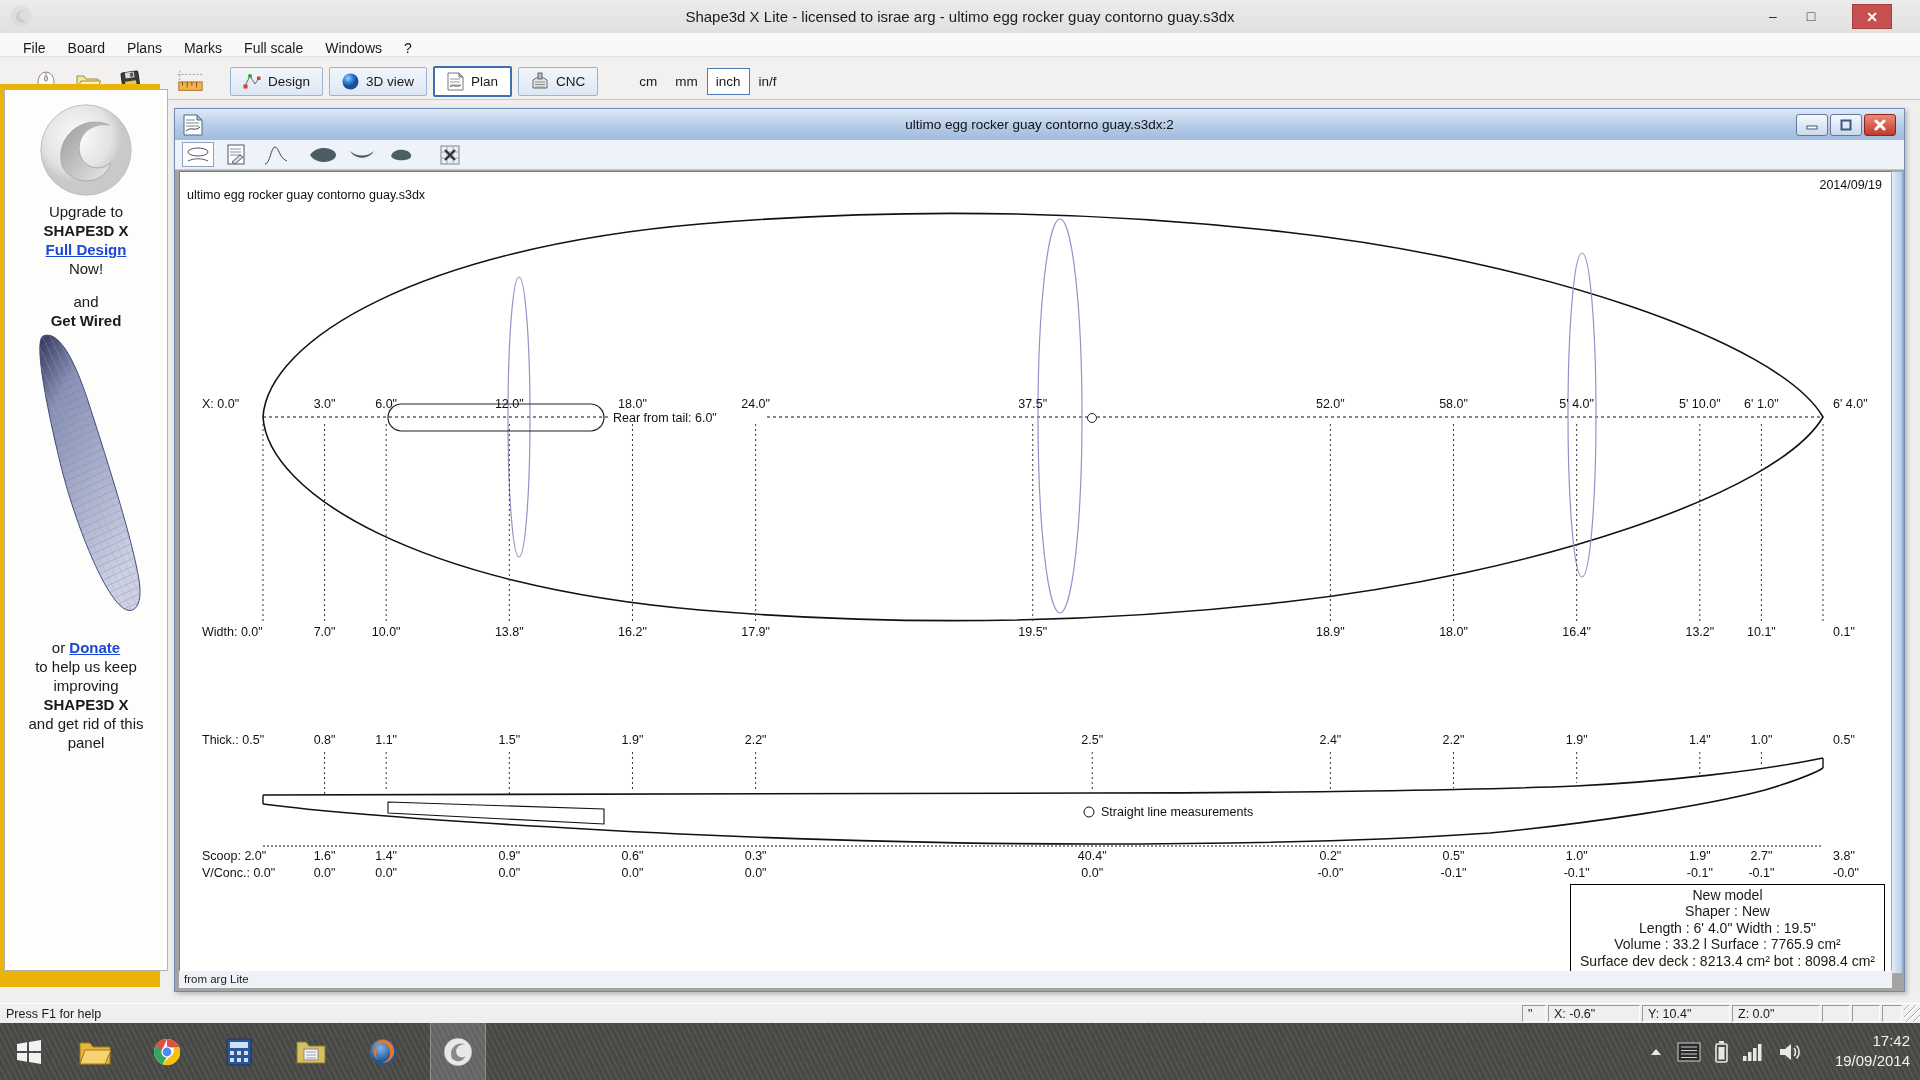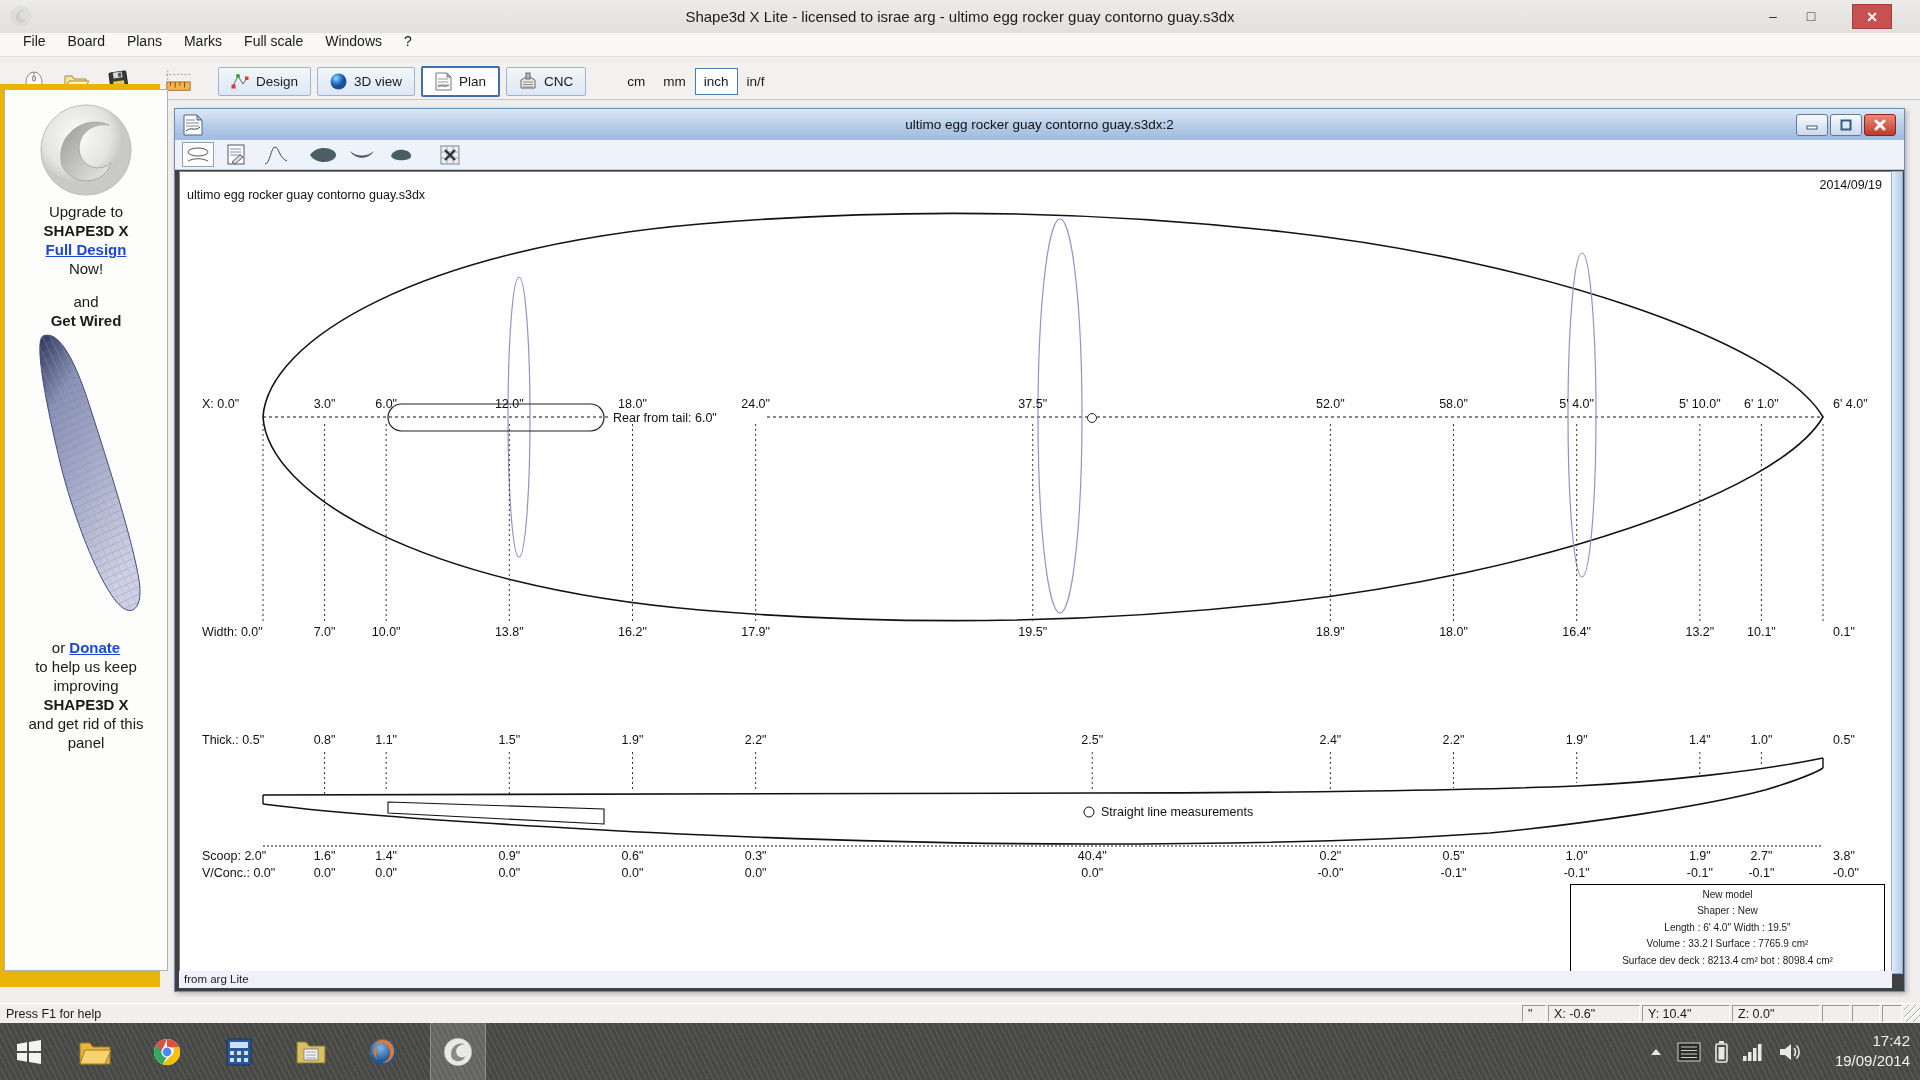--- a/index.html
+++ b/index.html
@@ -9,44 +9,44 @@
   .titlebar{position:absolute;left:0;top:0;width:1920px;height:33px;
             background:linear-gradient(#ecebe9,#e1e0de);border-bottom:1px solid #bdbdbd;}
   .titlebar .app-icon{position:absolute;left:10px;top:5px;width:22px;height:22px;opacity:.55;}
   .titlebar .title{position:absolute;left:0;right:0;top:0;height:33px;line-height:33px;
                    text-align:center;font-size:15px;color:#1c1c1c;}
   .winbtn{position:absolute;top:4px;height:23px;width:34px;display:flex;align-items:center;
           justify-content:center;font-size:14px;color:#333;}
   .winbtn.close{background:#c75050;border:1px solid #a33c3c;color:#fff;width:38px;font-weight:bold;}
   
   .menubar{position:absolute;left:0;top:33px;width:1920px;height:24px;background:#f9f8f7;
-           border-bottom:1px solid #e3e2e0;display:flex;align-items:flex-end;padding-left:12px;box-sizing:border-box;}
+           border-bottom:1px solid #e3e2e0;display:flex;align-items:flex-start;padding-left:12px;box-sizing:border-box;}
   .menu-item{padding:0 11px;font-size:14px;line-height:30px;cursor:default;}
   
   .toolbar{position:absolute;left:0;top:63px;width:1920px;height:37px;background:#f2f1ef;
-           border-bottom:1px solid #c9c8c6;display:flex;align-items:center;padding-left:20px;box-sizing:border-box;}
+           border-bottom:1px solid #c9c8c6;display:flex;align-items:center;padding-left:32px;box-sizing:border-box;}
   .ticon{width:28px;height:26px;margin-right:14px;display:flex;align-items:center;justify-content:center;}
   .tbtn{height:27px;margin-right:6px;padding:0 12px;display:flex;align-items:center;gap:7px;
         background:linear-gradient(#f2f6fc,#dde7f4);border:1px solid #9db3d4;border-radius:2px;font-size:13.5px;}
   .tbtn.selected{background:#fff;border:2px solid #3f6fae;}
   .units{display:flex;align-items:center;margin-left:26px;gap:0;font-size:13.5px;}
   .unit{padding:0 9px;line-height:25px;}
   .unit.selected{border:1px solid #4f7ab8;background:#fff;padding:0 8px;}
   
   .sidebar{position:absolute;left:0;top:84px;width:160px;height:903px;background:#eab308;}
   .side-panel{position:absolute;left:4px;top:5px;width:164px;height:882px;background:#fdfdfc;
               border:1px solid #b3b2b0;box-sizing:border-box;text-align:center;}
   .side-logo{margin:12px auto 4px auto;width:96px;height:96px;display:block;}
   .sline{font-size:15px;line-height:19px;}
   .sline.bold{font-weight:bold;font-size:15px;}
   .sline .link{color:#1c46d6;font-weight:bold;text-decoration:underline;}
   .side-board{position:absolute;left:16px;top:242px;width:132px;height:292px;}
   .side-bottom{position:absolute;left:0;right:0;top:548px;}
   
-  .inner{position:absolute;left:174px;top:108px;width:1731px;height:884px;background:#404040;
+  .inner{position:absolute;left:174px;top:108px;width:1731px;height:884px;background:#a3a3a3;
          border:1px solid #6e8cb4;box-sizing:border-box;box-shadow:2px 2px 5px rgba(0,0,0,.25);}
   .inner-title{position:absolute;left:0;top:0;right:0;height:31px;
                background:linear-gradient(#dde9f7,#b5cce8 55%,#a0bbde);border-bottom:1px solid #8aa4c6;}
   .inner-title .doc-icon{position:absolute;left:8px;top:5px;width:20px;height:22px;}
   .inner-title .ititle{position:absolute;left:0;right:0;top:0;height:31px;line-height:31px;
                        text-align:center;font-size:13.5px;color:#111;}
   .iwbtn{position:absolute;top:5px;width:30px;height:20px;border:1px solid #64789c;border-radius:3px;
          background:linear-gradient(#f5f9fd,#ccd9ea);display:flex;align-items:center;justify-content:center;}
   .iwbtn.close{background:linear-gradient(#ec8a77,#c0392b);border-color:#8c2418;}
   .inner-toolbar{position:absolute;left:0;top:31px;right:0;height:30px;background:#eef3f9;
@@ -55,21 +55,21 @@
   .itool.selected{background:#fff;border:1px solid #8fa2ba;box-sizing:border-box;}
   .inner-body{position:absolute;left:4px;top:62px;width:1713px;height:803px;background:#fff;
               border:1px solid #7e7e7e;box-sizing:border-box;}
   .vscroll{position:absolute;right:1px;top:62px;width:12px;height:803px;
            background:linear-gradient(90deg,#e2ecf8,#b4cdea);border:1px solid #96aecd;box-sizing:border-box;}
   .inner-footer{position:absolute;left:4px;bottom:3px;width:1713px;height:17px;background:#eef2f8;
                 font-size:11.5px;line-height:17px;padding-left:5px;box-sizing:border-box;color:#222;}
   .doc-label{position:absolute;font-size:12.5px;color:#111;}
   #board-svg{position:absolute;left:0;top:0;}
   .infobox{position:absolute;left:1390px;top:712px;width:315px;height:88px;border:1px solid #000;
-           box-sizing:border-box;text-align:center;font-size:10px;line-height:16.4px;padding-top:2px;background:#fff;}
+           box-sizing:border-box;text-align:center;font-size:14px;line-height:16.4px;padding-top:2px;background:#fff;}
   
   .statusbar{position:absolute;left:0;top:1003px;width:1920px;height:20px;background:#f0efed;border-top:1px solid #fff;}
   .statusbar .help{position:absolute;left:6px;top:0;font-size:12.5px;line-height:20px;}
   .scells{position:absolute;right:0;top:1px;display:flex;height:17px;}
   .scell{border:1px solid;border-color:#9a9a9a #fdfdfd #fdfdfd #9a9a9a;margin-right:2px;font-size:12.5px;
          line-height:16px;padding:0 5px;box-sizing:border-box;background:#f0efed;white-space:nowrap;}
   .grip{width:16px;height:17px;background:
         repeating-linear-gradient(135deg,transparent 0 3px,#aaa 3px 4px,#fff 4px 5px);}
   
   .taskbar{position:absolute;left:0;top:1023px;width:1920px;height:57px;background:#4b4b48;

